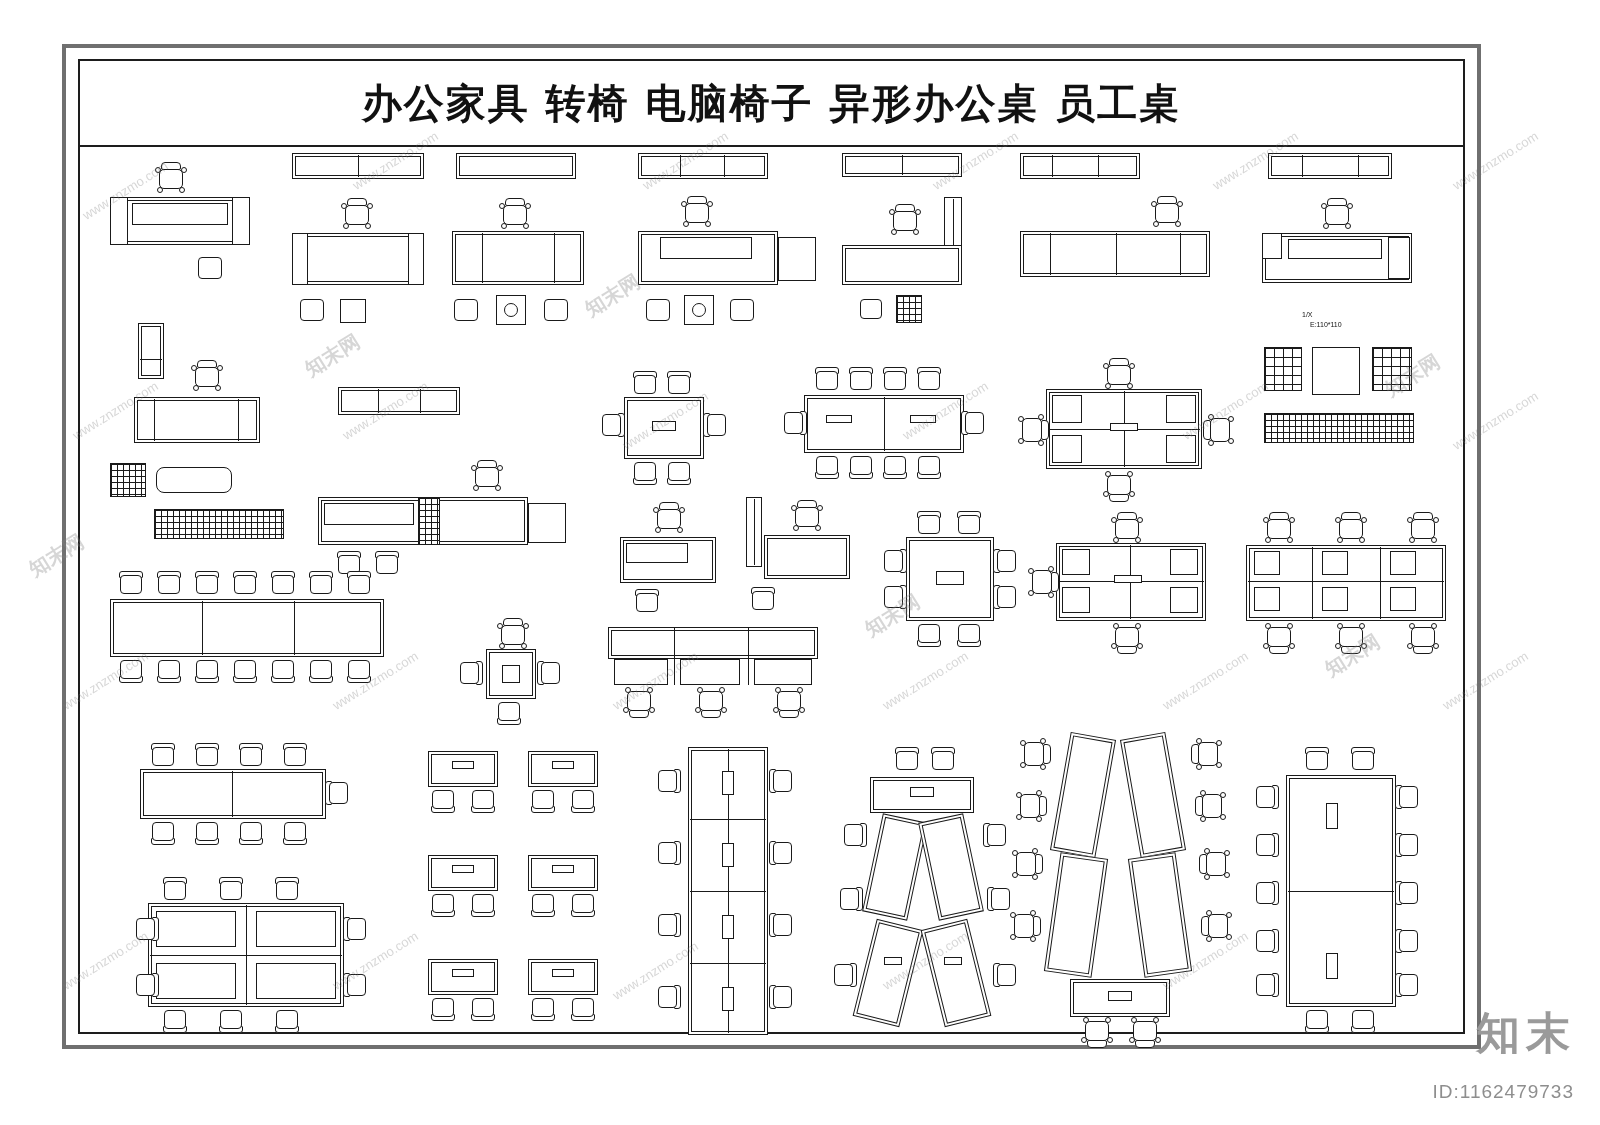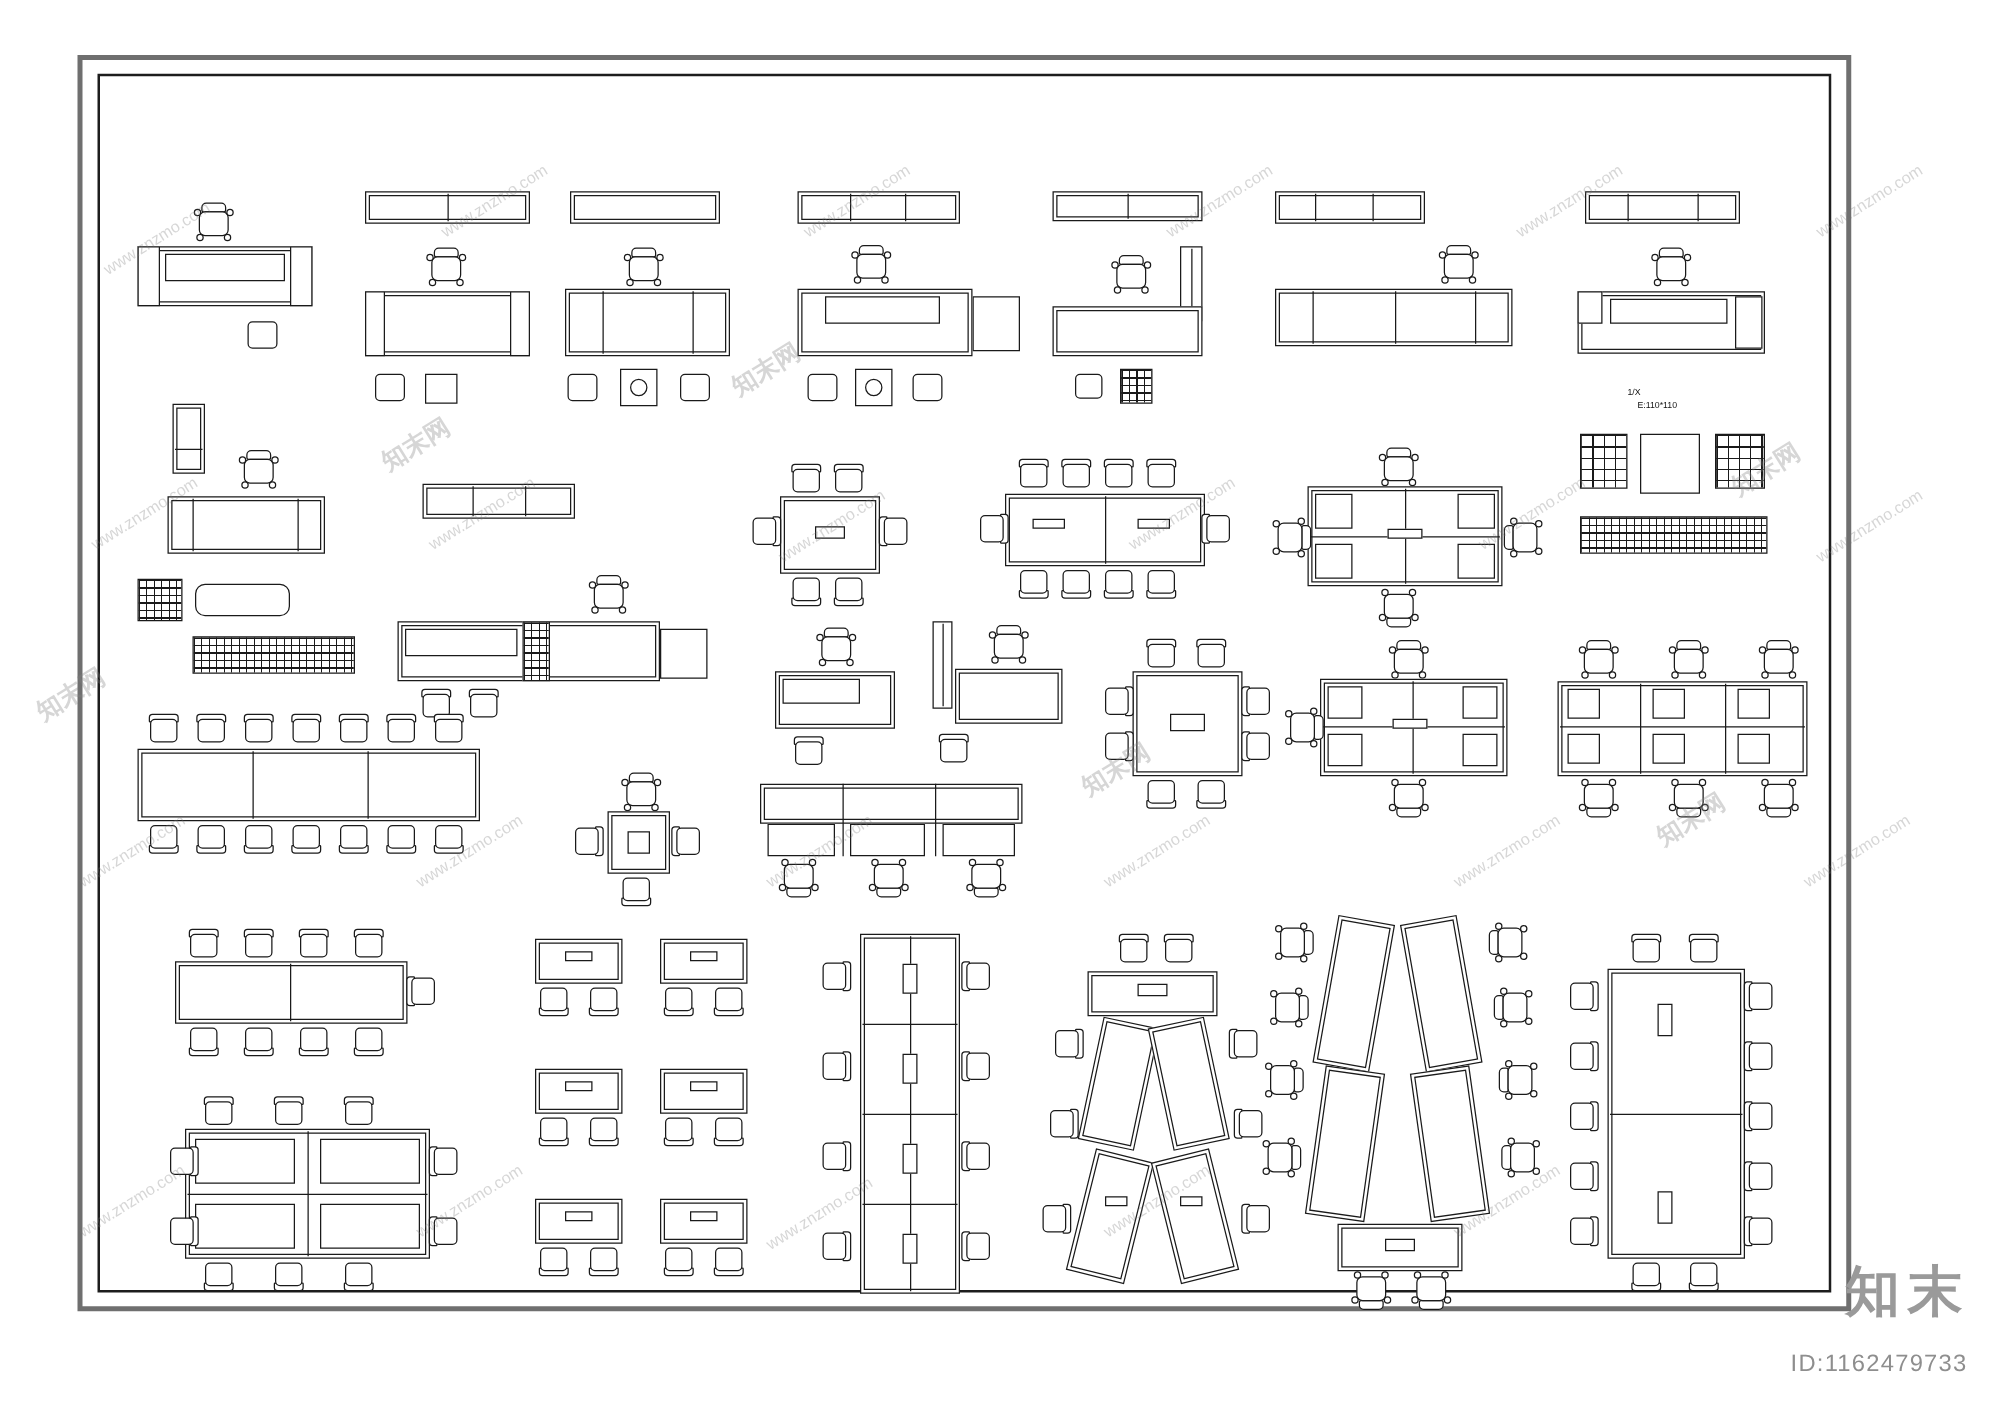--- a/index.html
+++ b/index.html
@@ -224,20 +224,23 @@
   }
 </style>
 </head>
 <body>
 
 <div id="page">
 
   <div class="sheet-outer">
     <div class="sheet-inner">
 
+      <div class="title-band">
+        <div class="title-text">办公家具  转椅  电脑椅子  异形办公桌  员工桌</div>
+      </div>
 
       <div class="blk" style="left:30px; top:100px; width:160px; height:130px;">
         <div class="swivel" style="left:44px; top:0px;">
           <div class="s-back"></div>
           <div class="s-seat"></div>
           <div class="cast" style="left:1px; top:6px;"></div>
           <div class="cast" style="left:27px; top:6px;"></div>
           <div class="cast" style="left:3px; top:26px;"></div>
           <div class="cast" style="left:25px; top:26px;"></div>
         </div>

